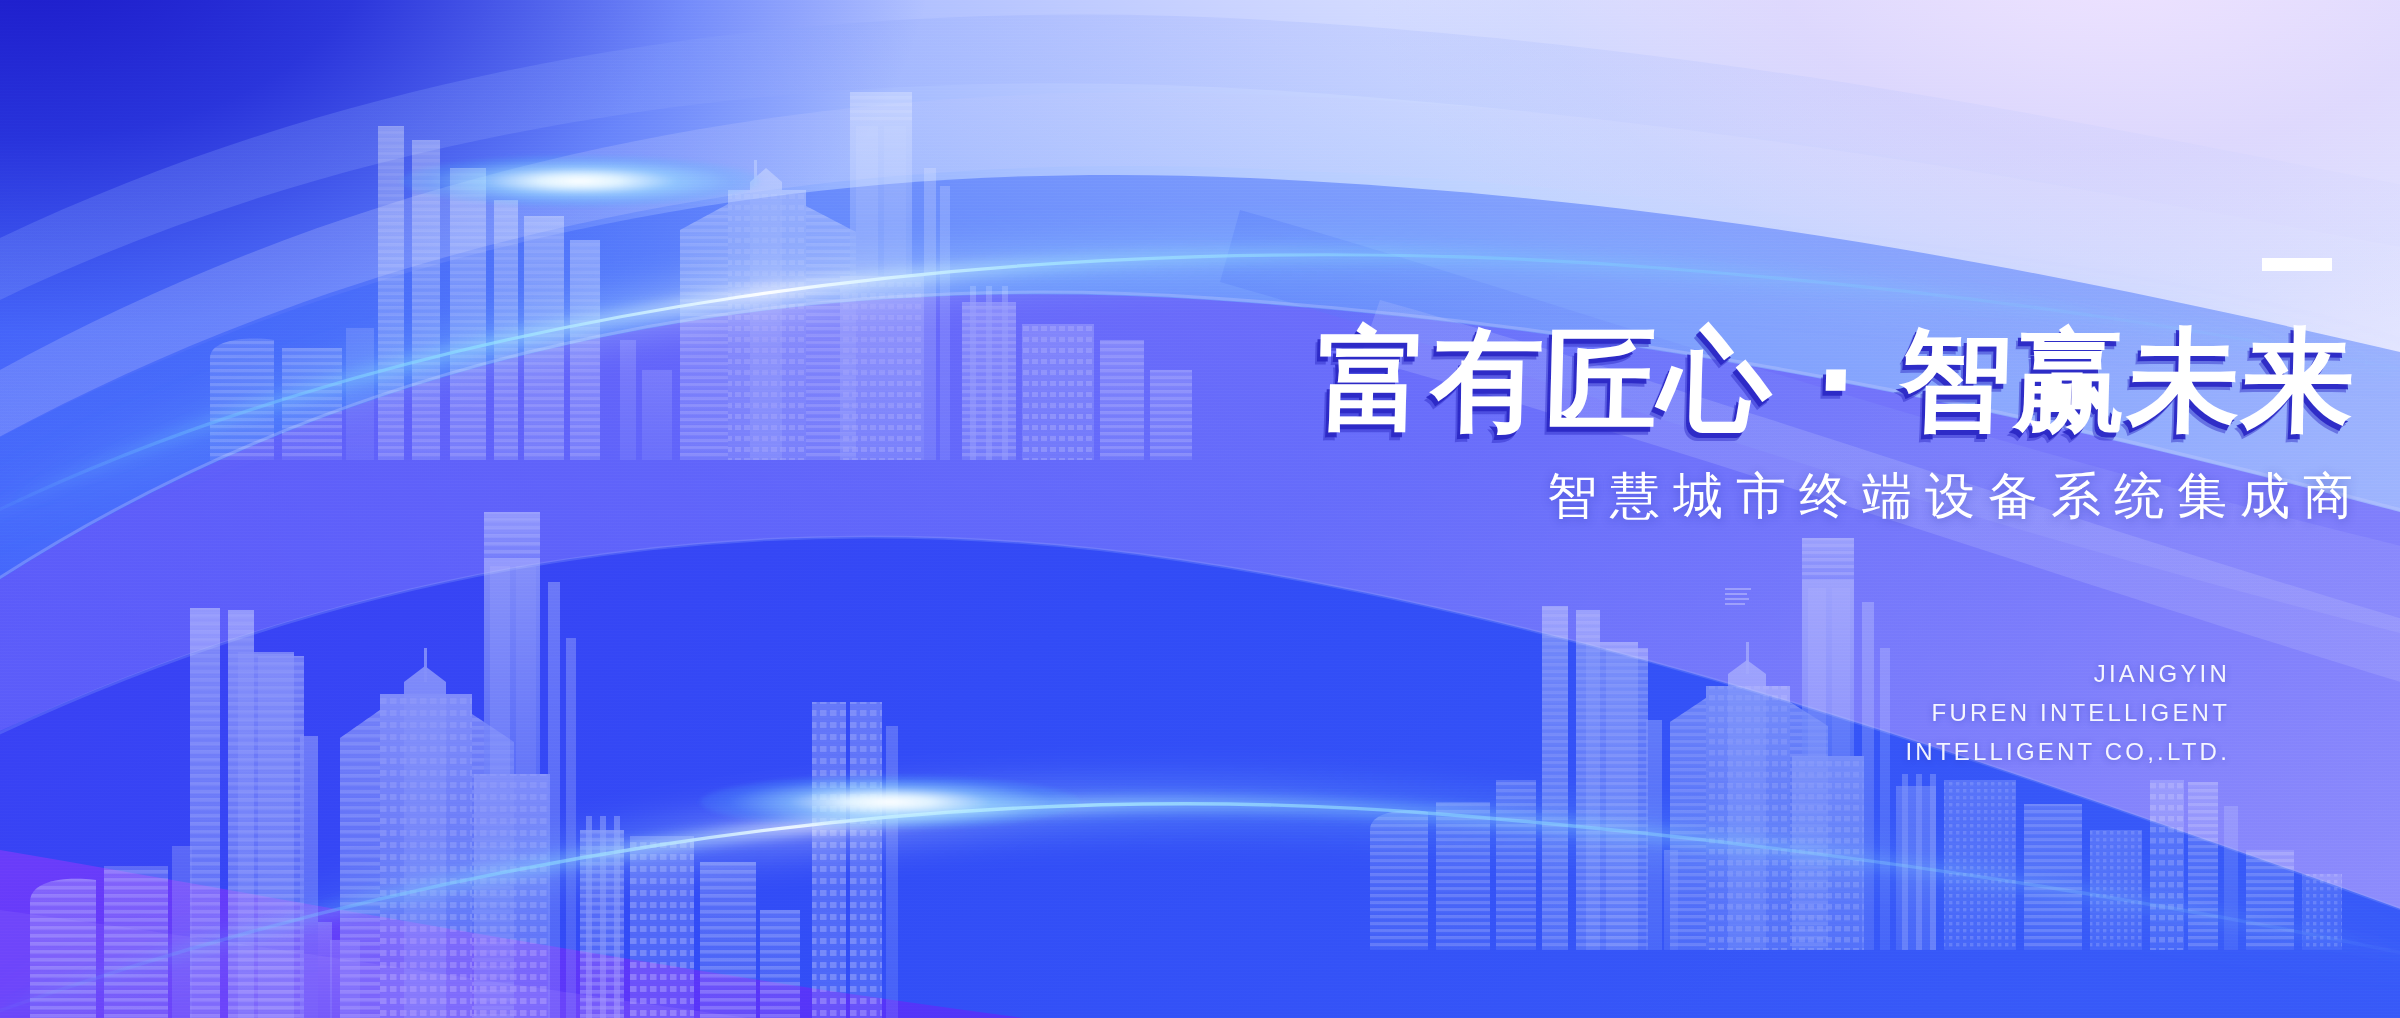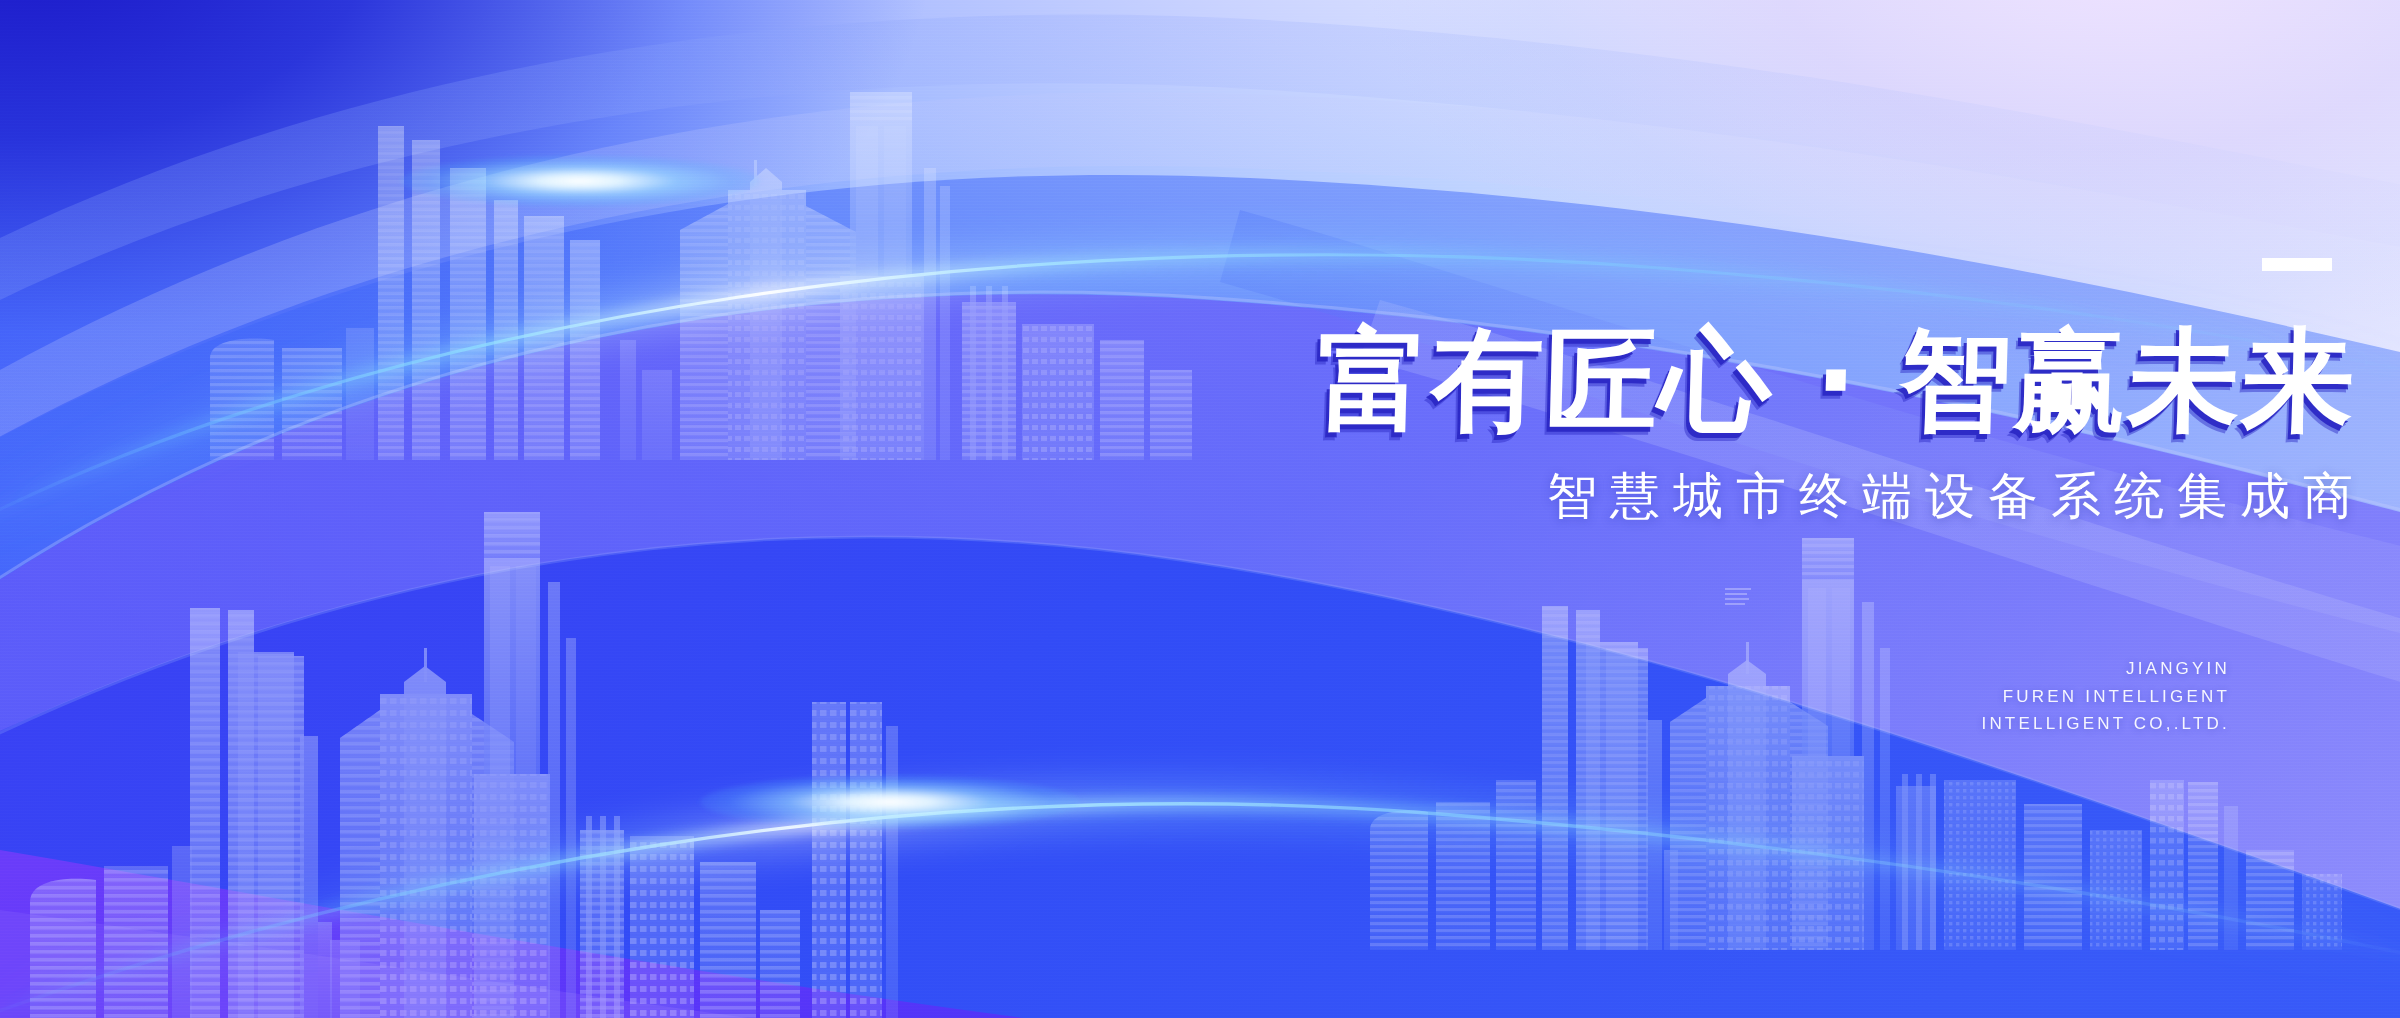--- a/index.html
+++ b/index.html
@@ -110,21 +110,21 @@
     margin:30px 4px 16px 0;
     text-shadow:0 2px 10px rgba(30,40,160,.35);
   }
 
   
   #company{
     position:absolute;
     right:170px; top:655px;
     text-align:right;
     font-family:"Liberation Sans","DejaVu Sans",sans-serif;
-    font-size:17px;
+    font-size:24px;
     line-height:1.62;
     letter-spacing:3.2px;
     color:rgba(255,255,255,.93);
     white-space:nowrap;
     text-shadow:0 1px 6px rgba(40,50,170,.4);
   }
   #company div{display:block;}
 
   
   #ghost-mark{

